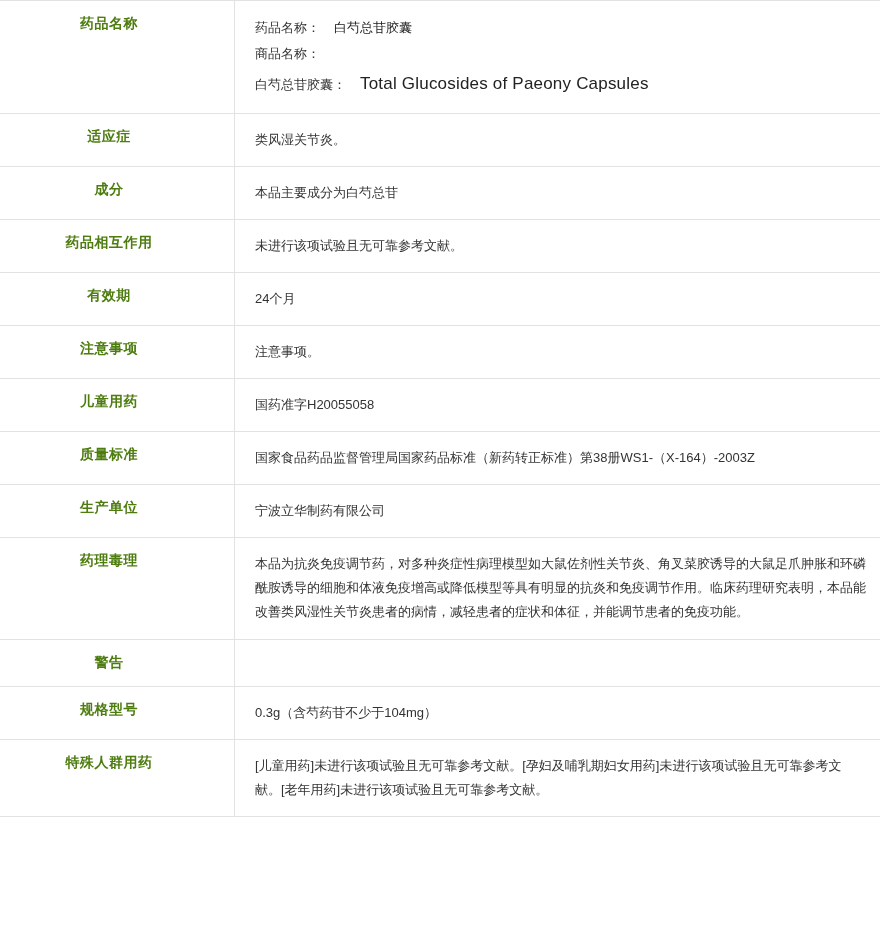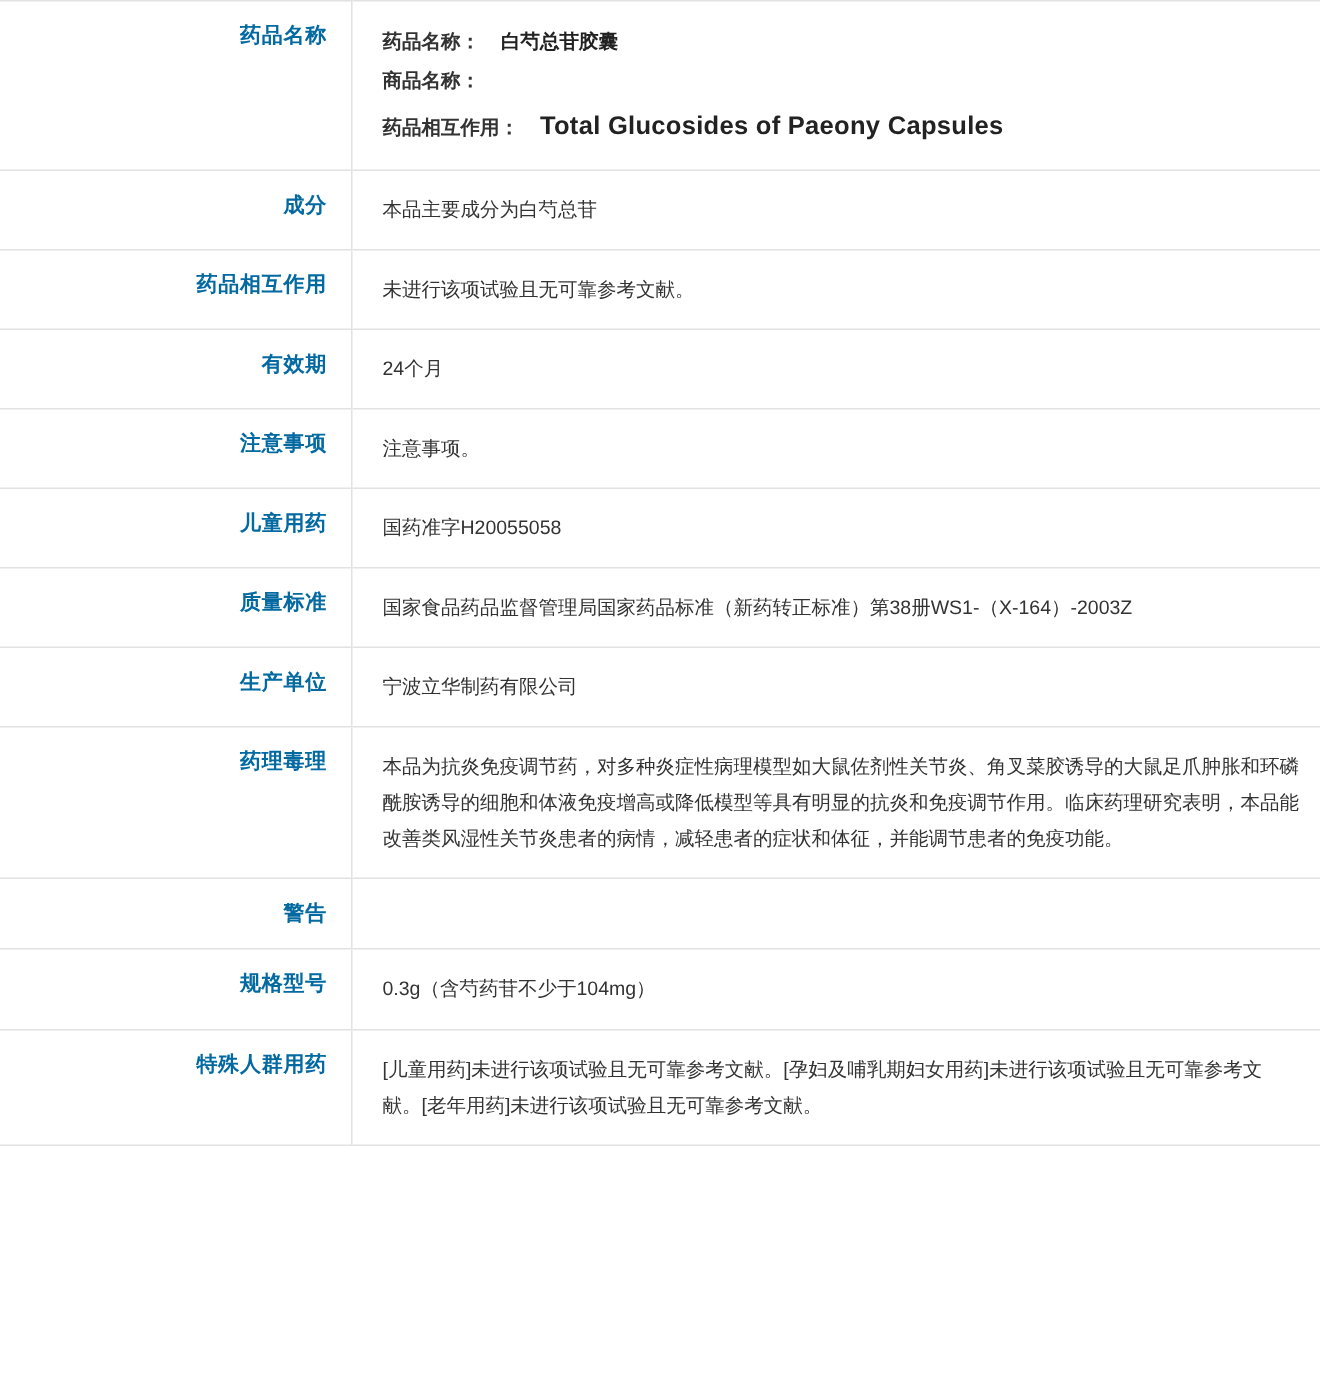--- a/index.html
+++ b/index.html
@@ -21,40 +21,39 @@
     table-layout: fixed;
   }
   .drug-table tr {
     border-bottom: 1px solid #e2e2e2;
   }
   .drug-table tr:first-child {
     border-top: 1px solid #e2e2e2;
   }
   .label-cell {
     width: 218px;
-    text-align: right;
+    text-align: center;
     vertical-align: top;
     padding: 14px 16px 14px 0;
     font-weight: bold;
     font-size: 14px;
-    color: #0369a1;
+    color: #4d7c0f;
     letter-spacing: 0.5px;
     white-space: nowrap;
   }
   .value-cell {
     vertical-align: top;
     padding: 14px 14px 14px 20px;
     font-size: 13px;
     line-height: 1.85;
     color: #333333;
     border-left: 1px solid #e2e2e2;
   }
   .name-row .value-cell {
     padding-bottom: 12px;
-    font-weight: bold;
   }
   .name-line {
     display: block;
     line-height: 2.0;
     white-space: nowrap;
   }
   .name-key {
     color: #333333;
   }
   .name-val {
@@ -79,25 +78,29 @@
     <tr class="name-row">
       <td class="label-cell">药品名称</td>
       <td class="value-cell">
         <span class="name-line">
           <span class="name-key">药品名称：</span><span class="name-val">白芍总苷胶囊</span>
         </span>
         <span class="name-line">
           <span class="name-key">商品名称：</span><span class="name-val"></span>
         </span>
         <span class="name-line">
-          <span class="name-key">药品相互作用：</span><span class="name-val latin">Total Glucosides of Paeony Capsules</span>
+          <span class="name-key">白芍总苷胶囊：</span><span class="name-val latin">Total Glucosides of Paeony Capsules</span>
         </span>
       </td>
     </tr>
 
+    <tr>
+      <td class="label-cell">适应症</td>
+      <td class="value-cell">类风湿关节炎。</td>
+    </tr>
 
     <tr>
       <td class="label-cell">成分</td>
       <td class="value-cell">本品主要成分为白芍总苷</td>
     </tr>
 
     <tr>
       <td class="label-cell">药品相互作用</td>
       <td class="value-cell">未进行该项试验且无可靠参考文献。</td>
     </tr>

